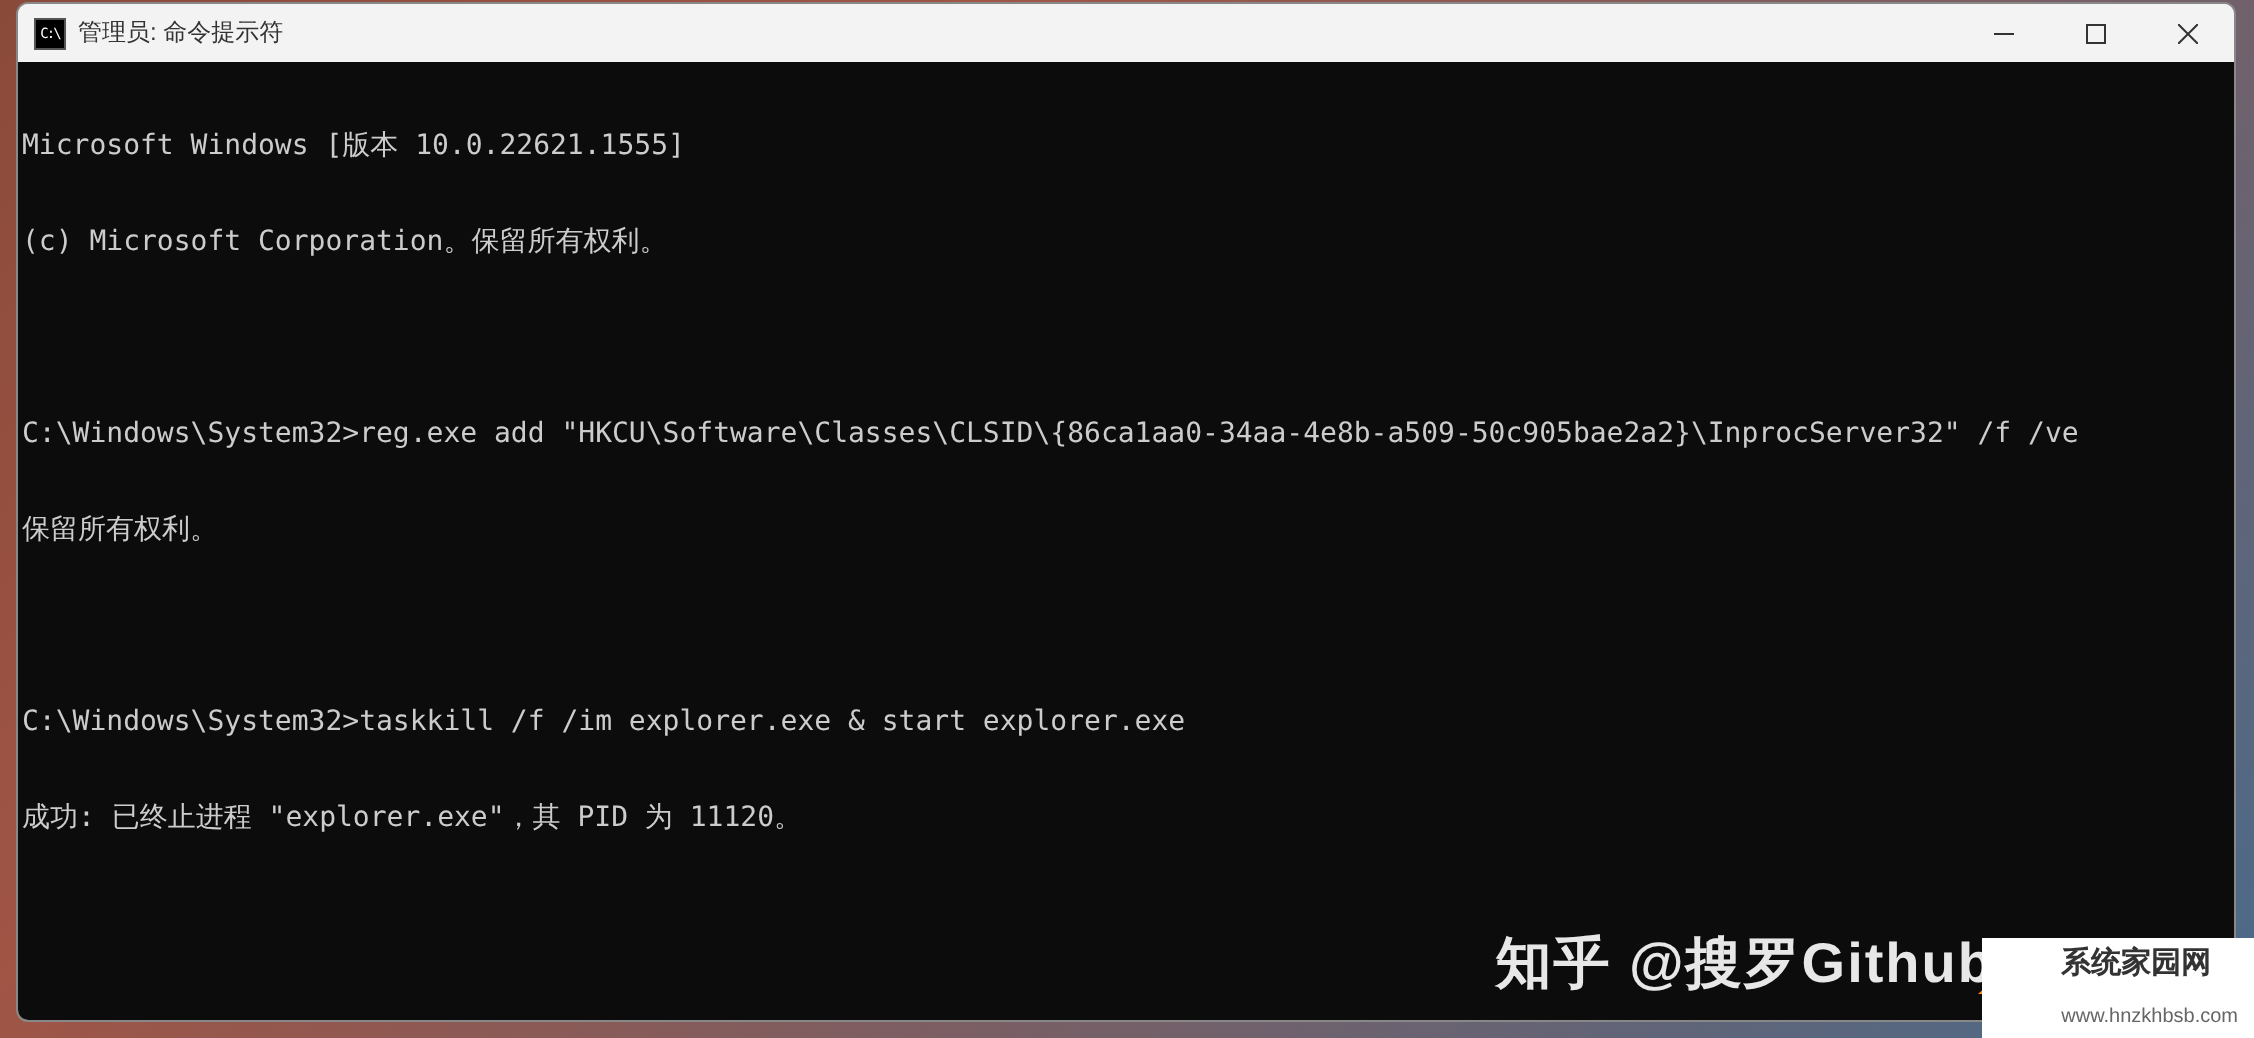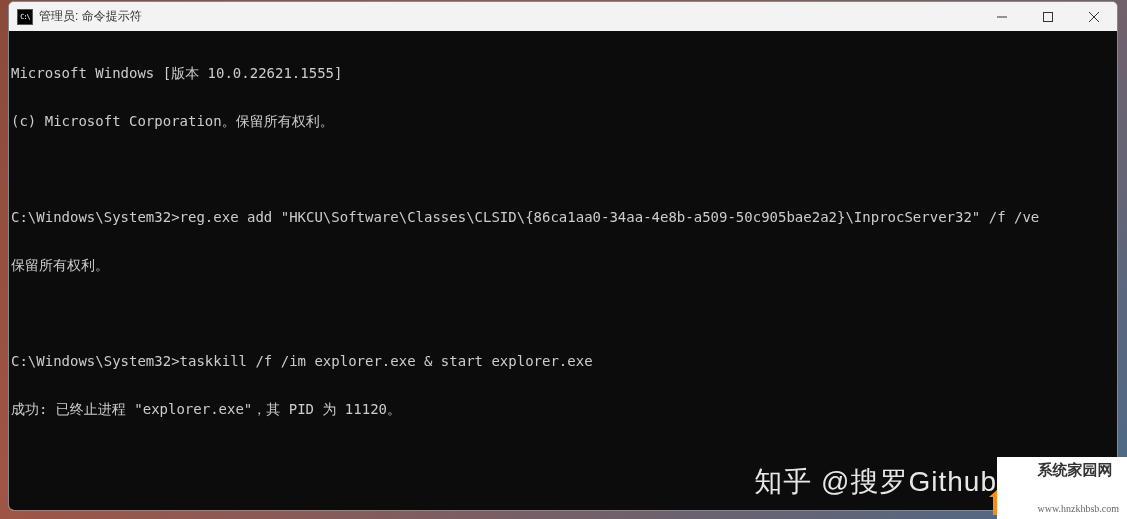--- a/index.html
+++ b/index.html
@@ -87,39 +87,38 @@
     }
     .terminal-line {
       min-height: 16px;
     }
     .watermark-zhihu {
       position: absolute;
       bottom: 18px;
       right: 130px;
       color: rgba(255,255,255,0.9);
       font-size: 28px;
-      font-weight: 400;
+      font-weight: 700;
       font-family: "Microsoft YaHei", sans-serif;
       pointer-events: none;
       letter-spacing: 1px;
     }
     .watermark-site {
       position: absolute;
       bottom: 0;
       right: 0;
       background: #fff;
       padding: 4px 8px 4px 40px;
       font-size: 13px;
       color: #333;
       display: flex;
       flex-direction: column;
       align-items: flex-start;
       line-height: 1.2;
-      font-family: Liberation Serif, serif;
-      gap: 12px;
+      font-family: Liberation Sans, sans-serif;
     }
     .watermark-site .site-name {
       font-weight: bold;
       font-size: 15px;
     }
     .watermark-site .site-url {
       font-size: 10px;
       color: #666;
       margin-top: 12px;
     }

